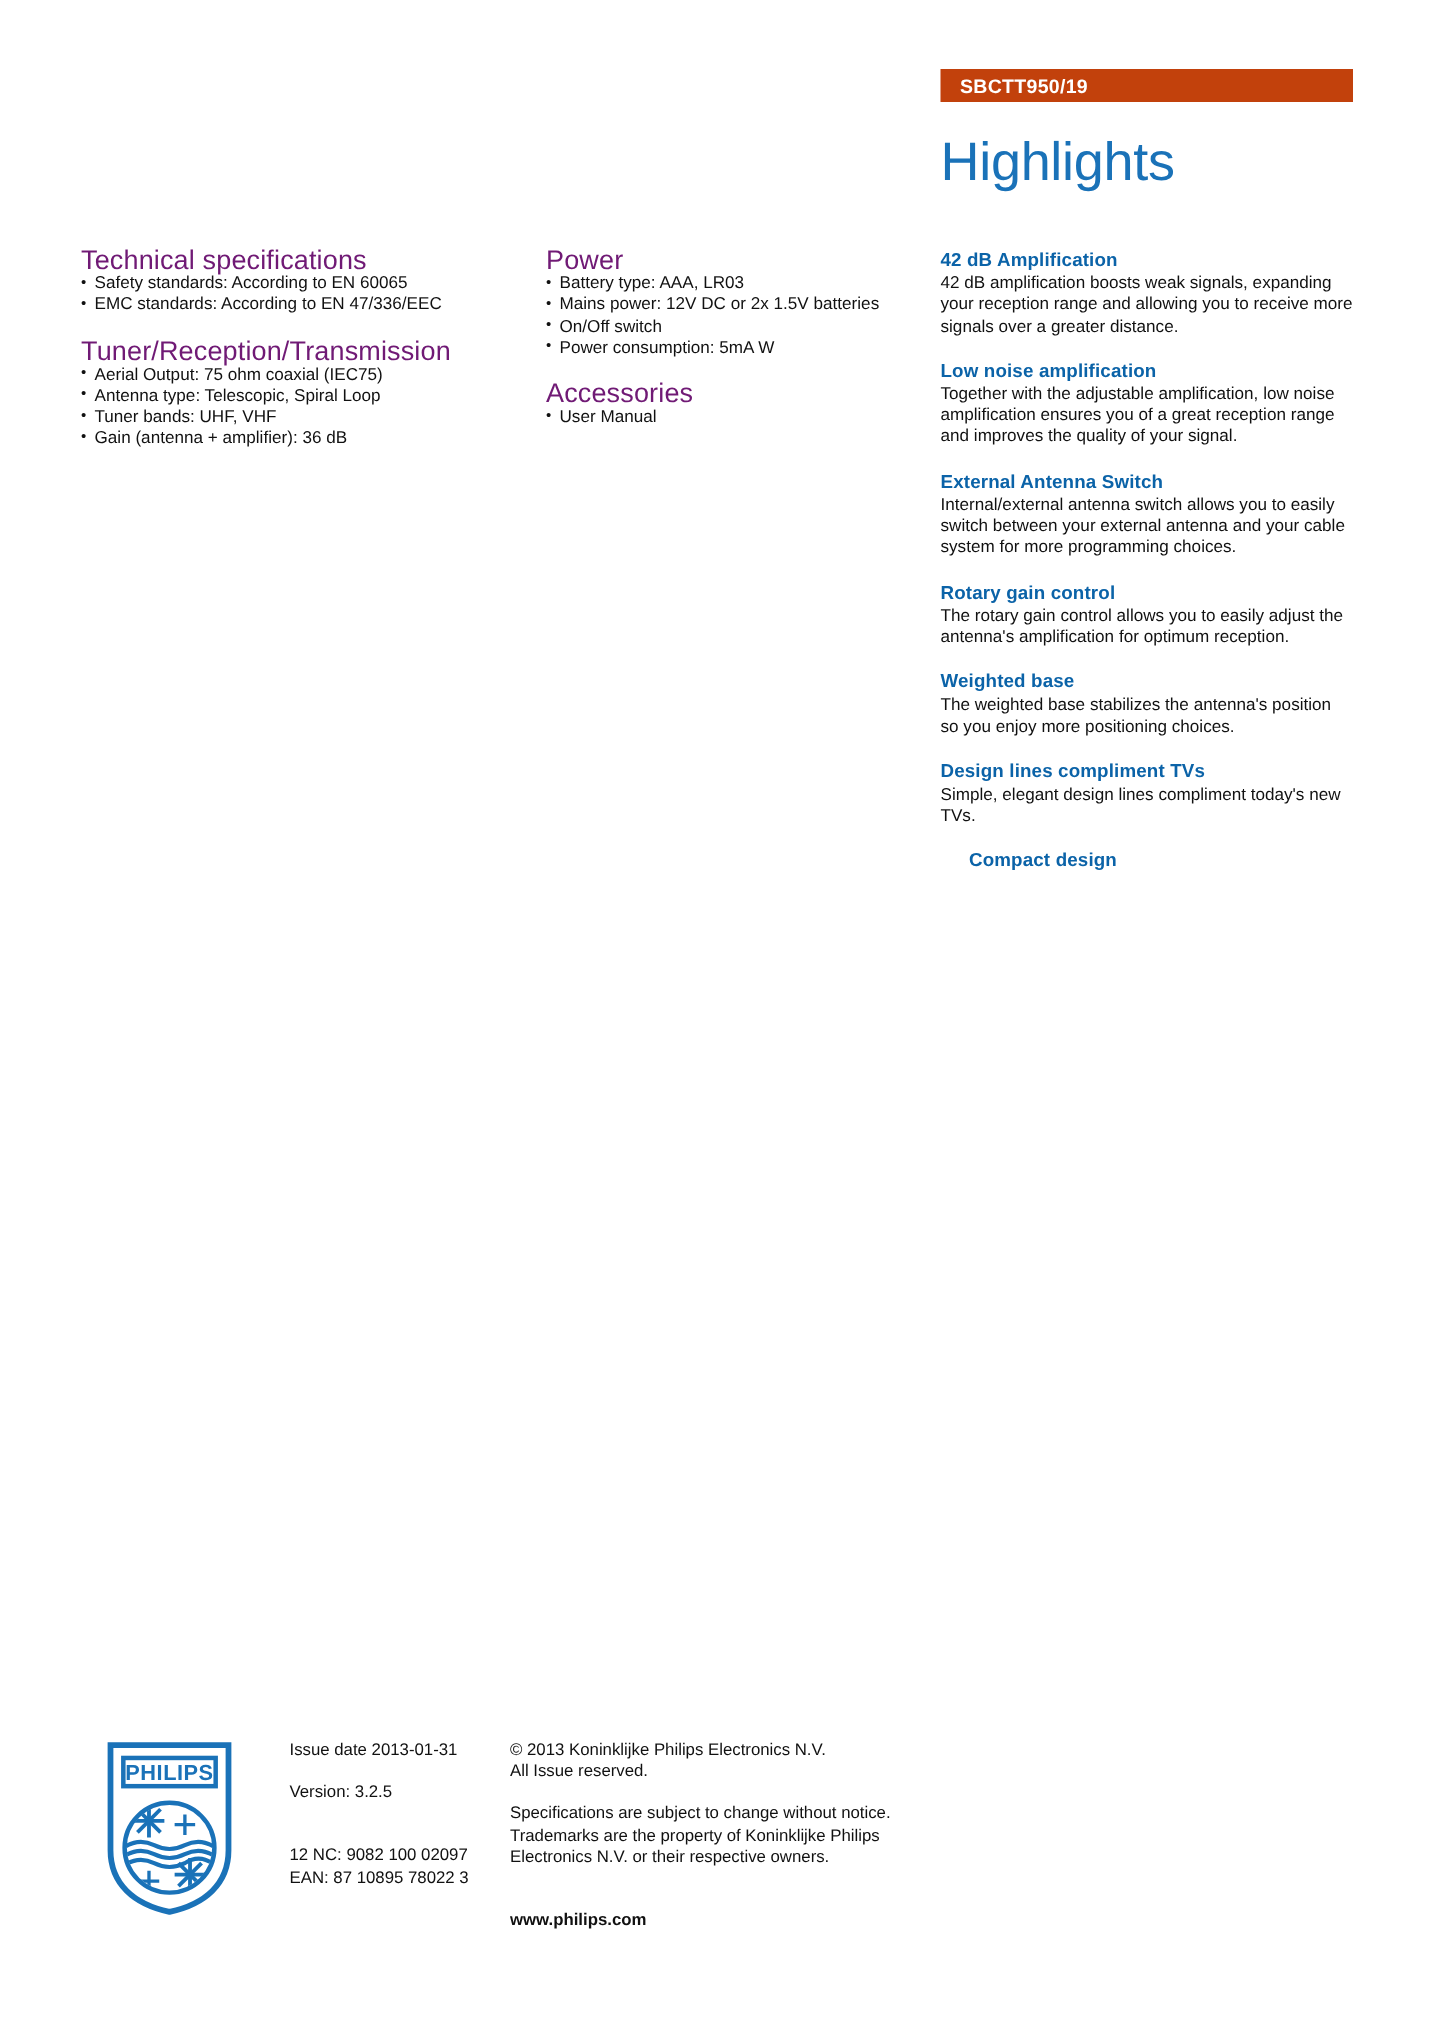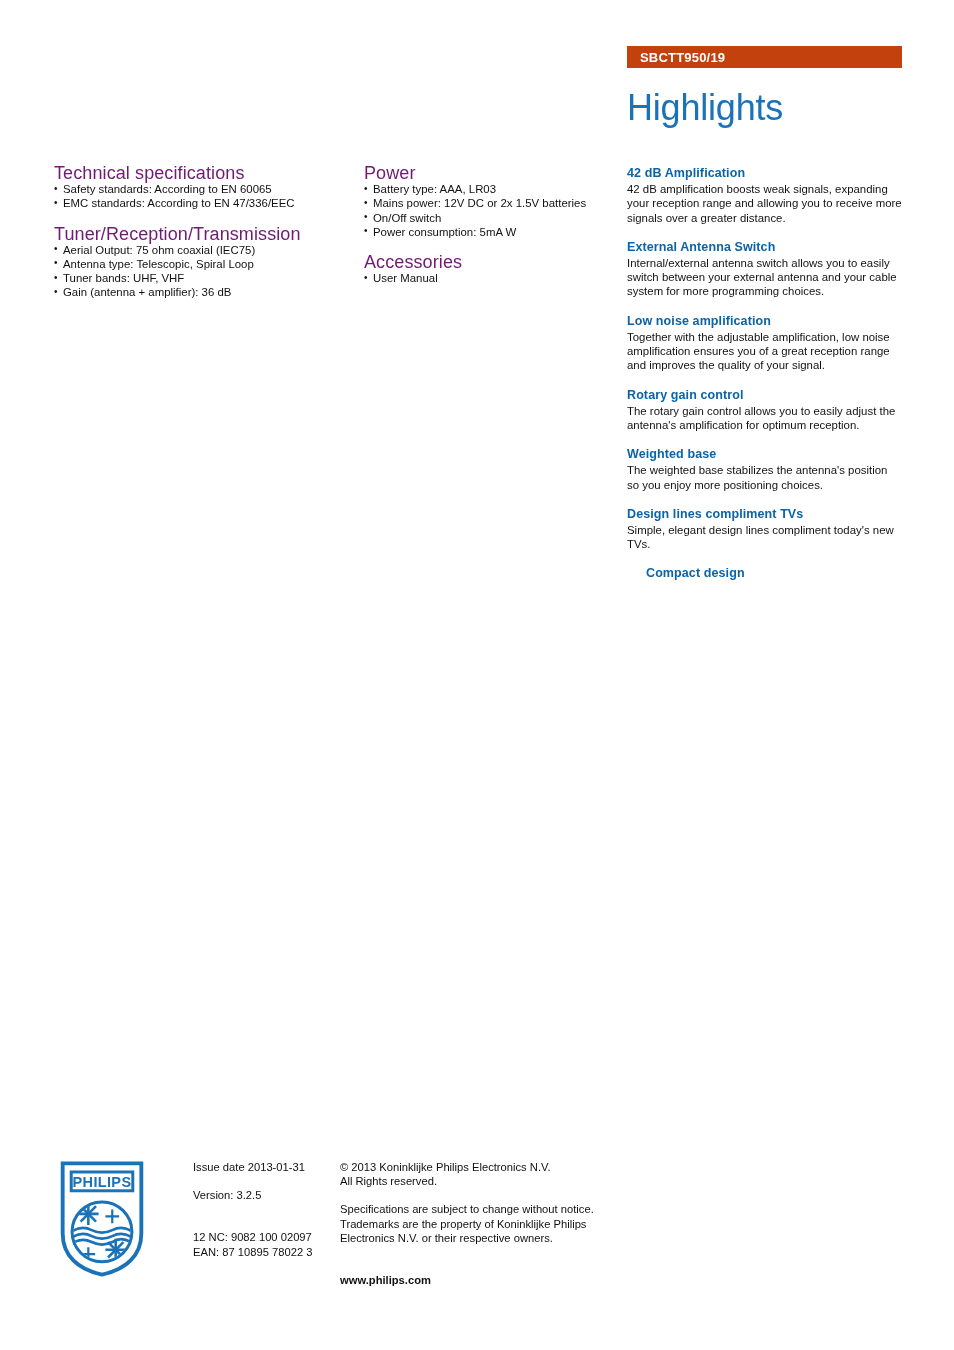--- a/index.html
+++ b/index.html
@@ -141,21 +141,21 @@
   
   .footer {
     position: absolute;
     left: 0;
     top: 1155px;
     width: 954px;
     height: 135px;
   }
   .logo-wrap {
     position: absolute;
-    left: 59px;
+    left: 70px;
     top: 5px;
     width: 86px;
     height: 118px;
   }
   .foot-col-a {
     position: absolute;
     left: 193px;
     top: 5px;
     width: 140px;
     font-size: 11.2px;
@@ -233,27 +233,27 @@
   </div>
 
   <div class="col col-3">
 
     <div class="hl">
       <div class="hl-title">42 dB Amplification</div>
       <div class="hl-body">42 dB amplification boosts weak signals, expanding your reception range and allowing you to receive more signals over a greater distance.</div>
     </div>
 
     <div class="hl">
+      <div class="hl-title">Low noise amplification</div>
+      <div class="hl-body">Together with the adjustable amplification, low noise amplification ensures you of a great reception range and improves the quality of your signal.</div>
+    </div>
+
+    <div class="hl">
       <div class="hl-title">External Antenna Switch</div>
       <div class="hl-body">Internal/external antenna switch allows you to easily switch between your external antenna and your cable system for more programming choices.</div>
-    </div>
-
-    <div class="hl">
-      <div class="hl-title">Low noise amplification</div>
-      <div class="hl-body">Together with the adjustable amplification, low noise amplification ensures you of a great reception range and improves the quality of your signal.</div>
     </div>
 
     <div class="hl">
       <div class="hl-title">Rotary gain control</div>
       <div class="hl-body">The rotary gain control allows you to easily adjust the antenna's amplification for optimum reception.</div>
     </div>
 
     <div class="hl">
       <div class="hl-title">Weighted base</div>
       <div class="hl-body">The weighted base stabilizes the antenna's position so you enjoy more positioning choices.</div>
@@ -325,21 +325,21 @@
       <div>Issue date 2013-01-31</div>
       <div class="foot-gap"></div>
       <div>Version: 3.2.5</div>
       <div class="foot-gap-lg"></div>
       <div class="nowrap">12 NC: 9082 100 02097</div>
       <div class="nowrap">EAN: 87 10895 78022 3</div>
     </div>
 
     <div class="foot-col-b">
       <div>© 2013 Koninklijke Philips Electronics N.V.</div>
-      <div>All Rights reserved.</div>
+      <div>All Issue reserved.</div>
       <div class="foot-gap"></div>
       <div>Specifications are subject to change without notice.</div>
       <div>Trademarks are the property of Koninklijke Philips</div>
       <div>Electronics N.V. or their respective owners.</div>
       <div class="foot-gap-lg"></div>
       <div class="foot-bold">www.philips.com</div>
     </div>
 
   </div>
 

